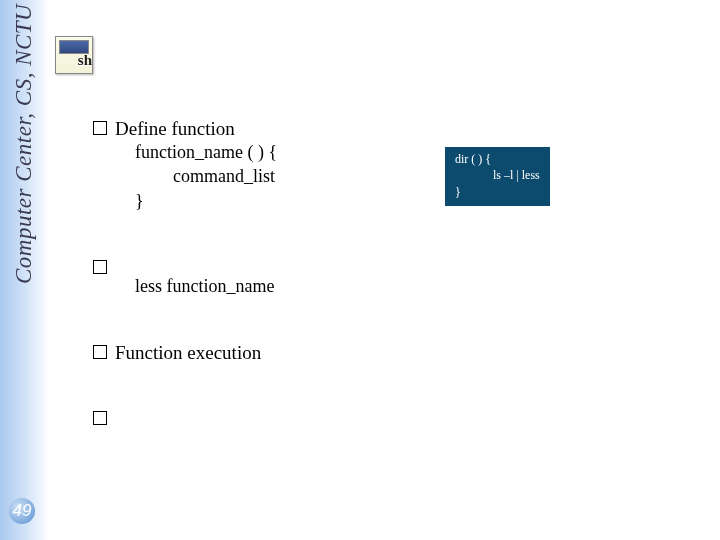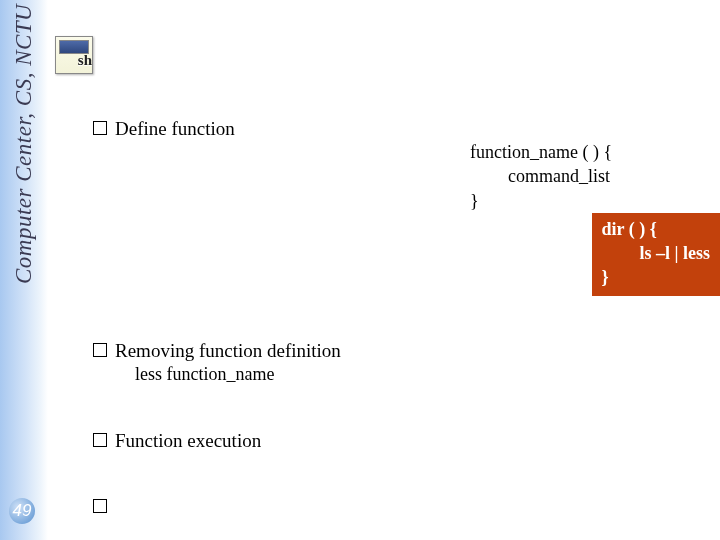--- a/index.html
+++ b/index.html
@@ -130,35 +130,33 @@
     margin-top: 3px;
     flex-shrink: 0;
   }
   .sub {
     margin-left: 42px;
     font-size: 18px;
     line-height: 1.35;
   }
   .row1 {
     display: flex;
-    align-items: flex-end;
-    flex-direction: column;
+    align-items: center;
   }
   .syntax-box {
     width: 250px;
   }
   .example-box {
-    background: #c2410c;
+    background: #0c4a6e;
     color: #fff;
     padding: 4px 10px 6px 10px;
-    font-size: 18px;
+    font-size: 12px;
     line-height: 1.35;
     font-family: "Times New Roman", serif;
     margin-left: 60px;
-    font-weight: bold;
   }
   .indent { padding-left: 38px; }
   .indent2 { padding-left: 38px; }
 </style>
 </head>
 <body>
 
 <div class="sidebar-band"></div>
 <div class="sidebar-text">Computer Center, CS, NCTU</div>
 <div class="page-number">49</div>
@@ -187,21 +185,20 @@
           <div>dir ( ) {</div>
           <div class="indent2">ls –l | less</div>
           <div>}</div>
         </div>
       </div>
     </div>
 
     <div class="item">
       <h3>
         <span class="checkbox"></span>
-        <span>Removing function definition</span>
       </h3>
       <div class="sub">less function_name</div>
     </div>
 
     <div class="item">
       <h3>
         <span class="checkbox"></span>
         <span>Function execution</span>
       </h3>
     </div>

